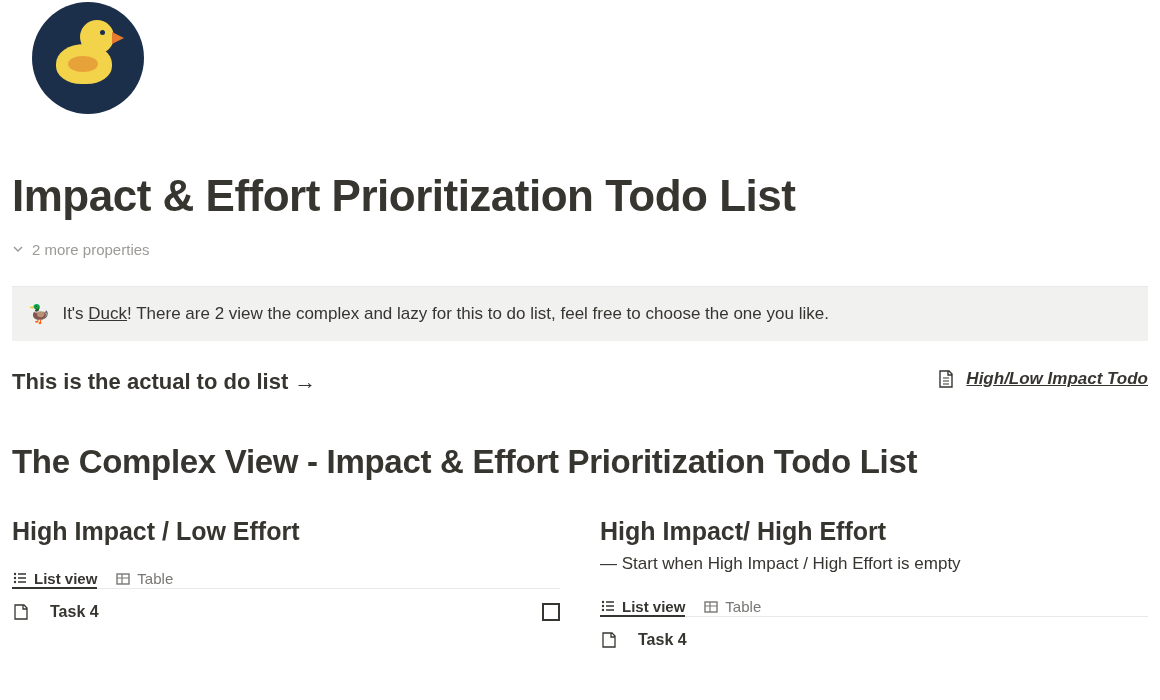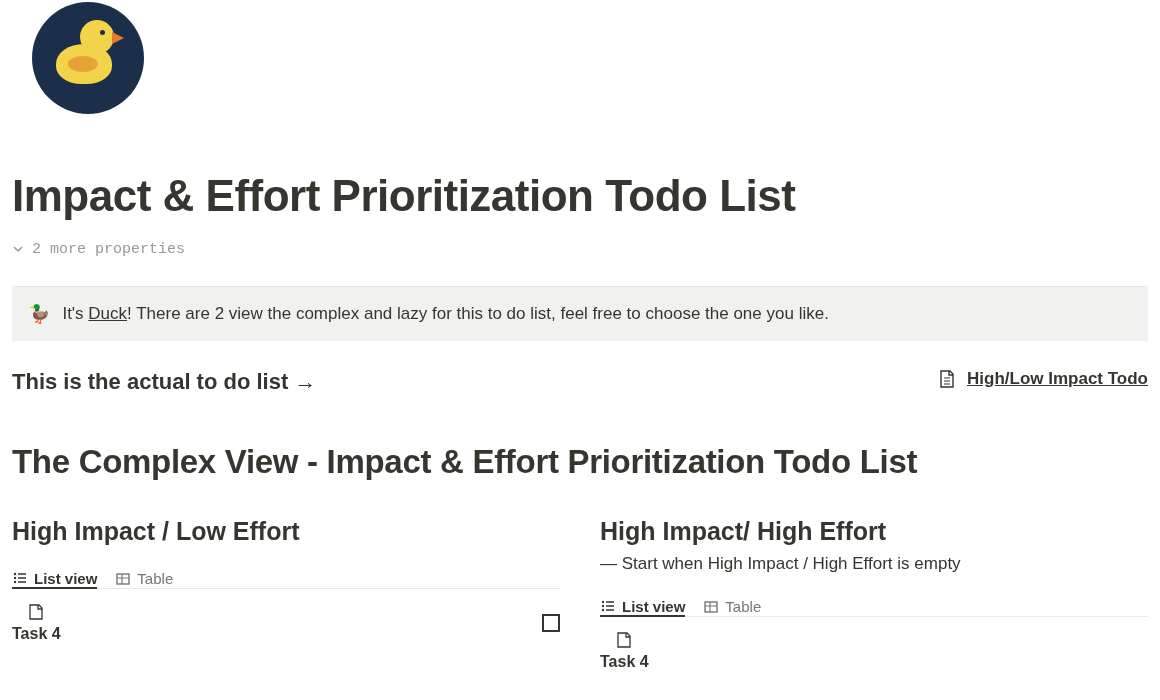--- a/index.html
+++ b/index.html
@@ -79,21 +79,20 @@
     line-height: 1.2;
   }
   .more-props {
     display: flex;
     align-items: center;
     gap: 8px;
     color: #9b9a97;
     font-size: 15px;
     margin-top: 18px;
     cursor: pointer;
-    font-family: Liberation Mono, monospace;
   }
   .chev { width: 12px; height: 12px; }
   .hr { border: none; border-top: 1px solid #e9e9e7; margin-top: 28px; }
   .callout {
     background: #f1f1ef;
     padding: 16px 16px;
     margin-top: 0;
     display: flex;
     align-items: center;
     gap: 12px;
@@ -102,21 +101,21 @@
   }
   .callout-emoji { font-size: 18px; flex-shrink:0; }
   .callout a { color: #37352f; text-decoration: underline; }
   .columns {
     display: flex;
     justify-content: space-between;
     margin-top: 28px;
     gap: 40px;
   }
   .col-left { flex: 1; }
-  .col-right { flex: 0 0 auto; }
+  .col-right { flex: 0 0 auto; font-style: italic; }
   .actual-label {
     font-weight: 600;
     font-size: 22px;
   }
   .page-link {
     display: flex;
     align-items: center;
     gap: 10px;
     font-weight: 600;
     font-size: 17px;
@@ -170,21 +169,21 @@
     margin-bottom: -1px;
   }
   .tab-ico { width: 16px; height: 16px; }
   .task-row {
     display: flex;
     align-items: center;
     justify-content: space-between;
     padding-top: 14px;
     gap: 10px;
   }
-  .task-left { display:flex; align-items:center; gap:4px;flex-direction:column; }
+  .task-left { display:flex; align-items:center; gap:20px; }
   .task-ico { width:18px; height:18px; flex-shrink:0; }
   .task-name { font-weight:600; font-size:16px; }
   .checkbox { width:18px; height:18px; border:2px solid #37352f; }
 </style>
 </head>
 <body>
 
 <div class="page-icon-wrap">
   <div class="page-icon">
     <div class="duck-body"></div>

